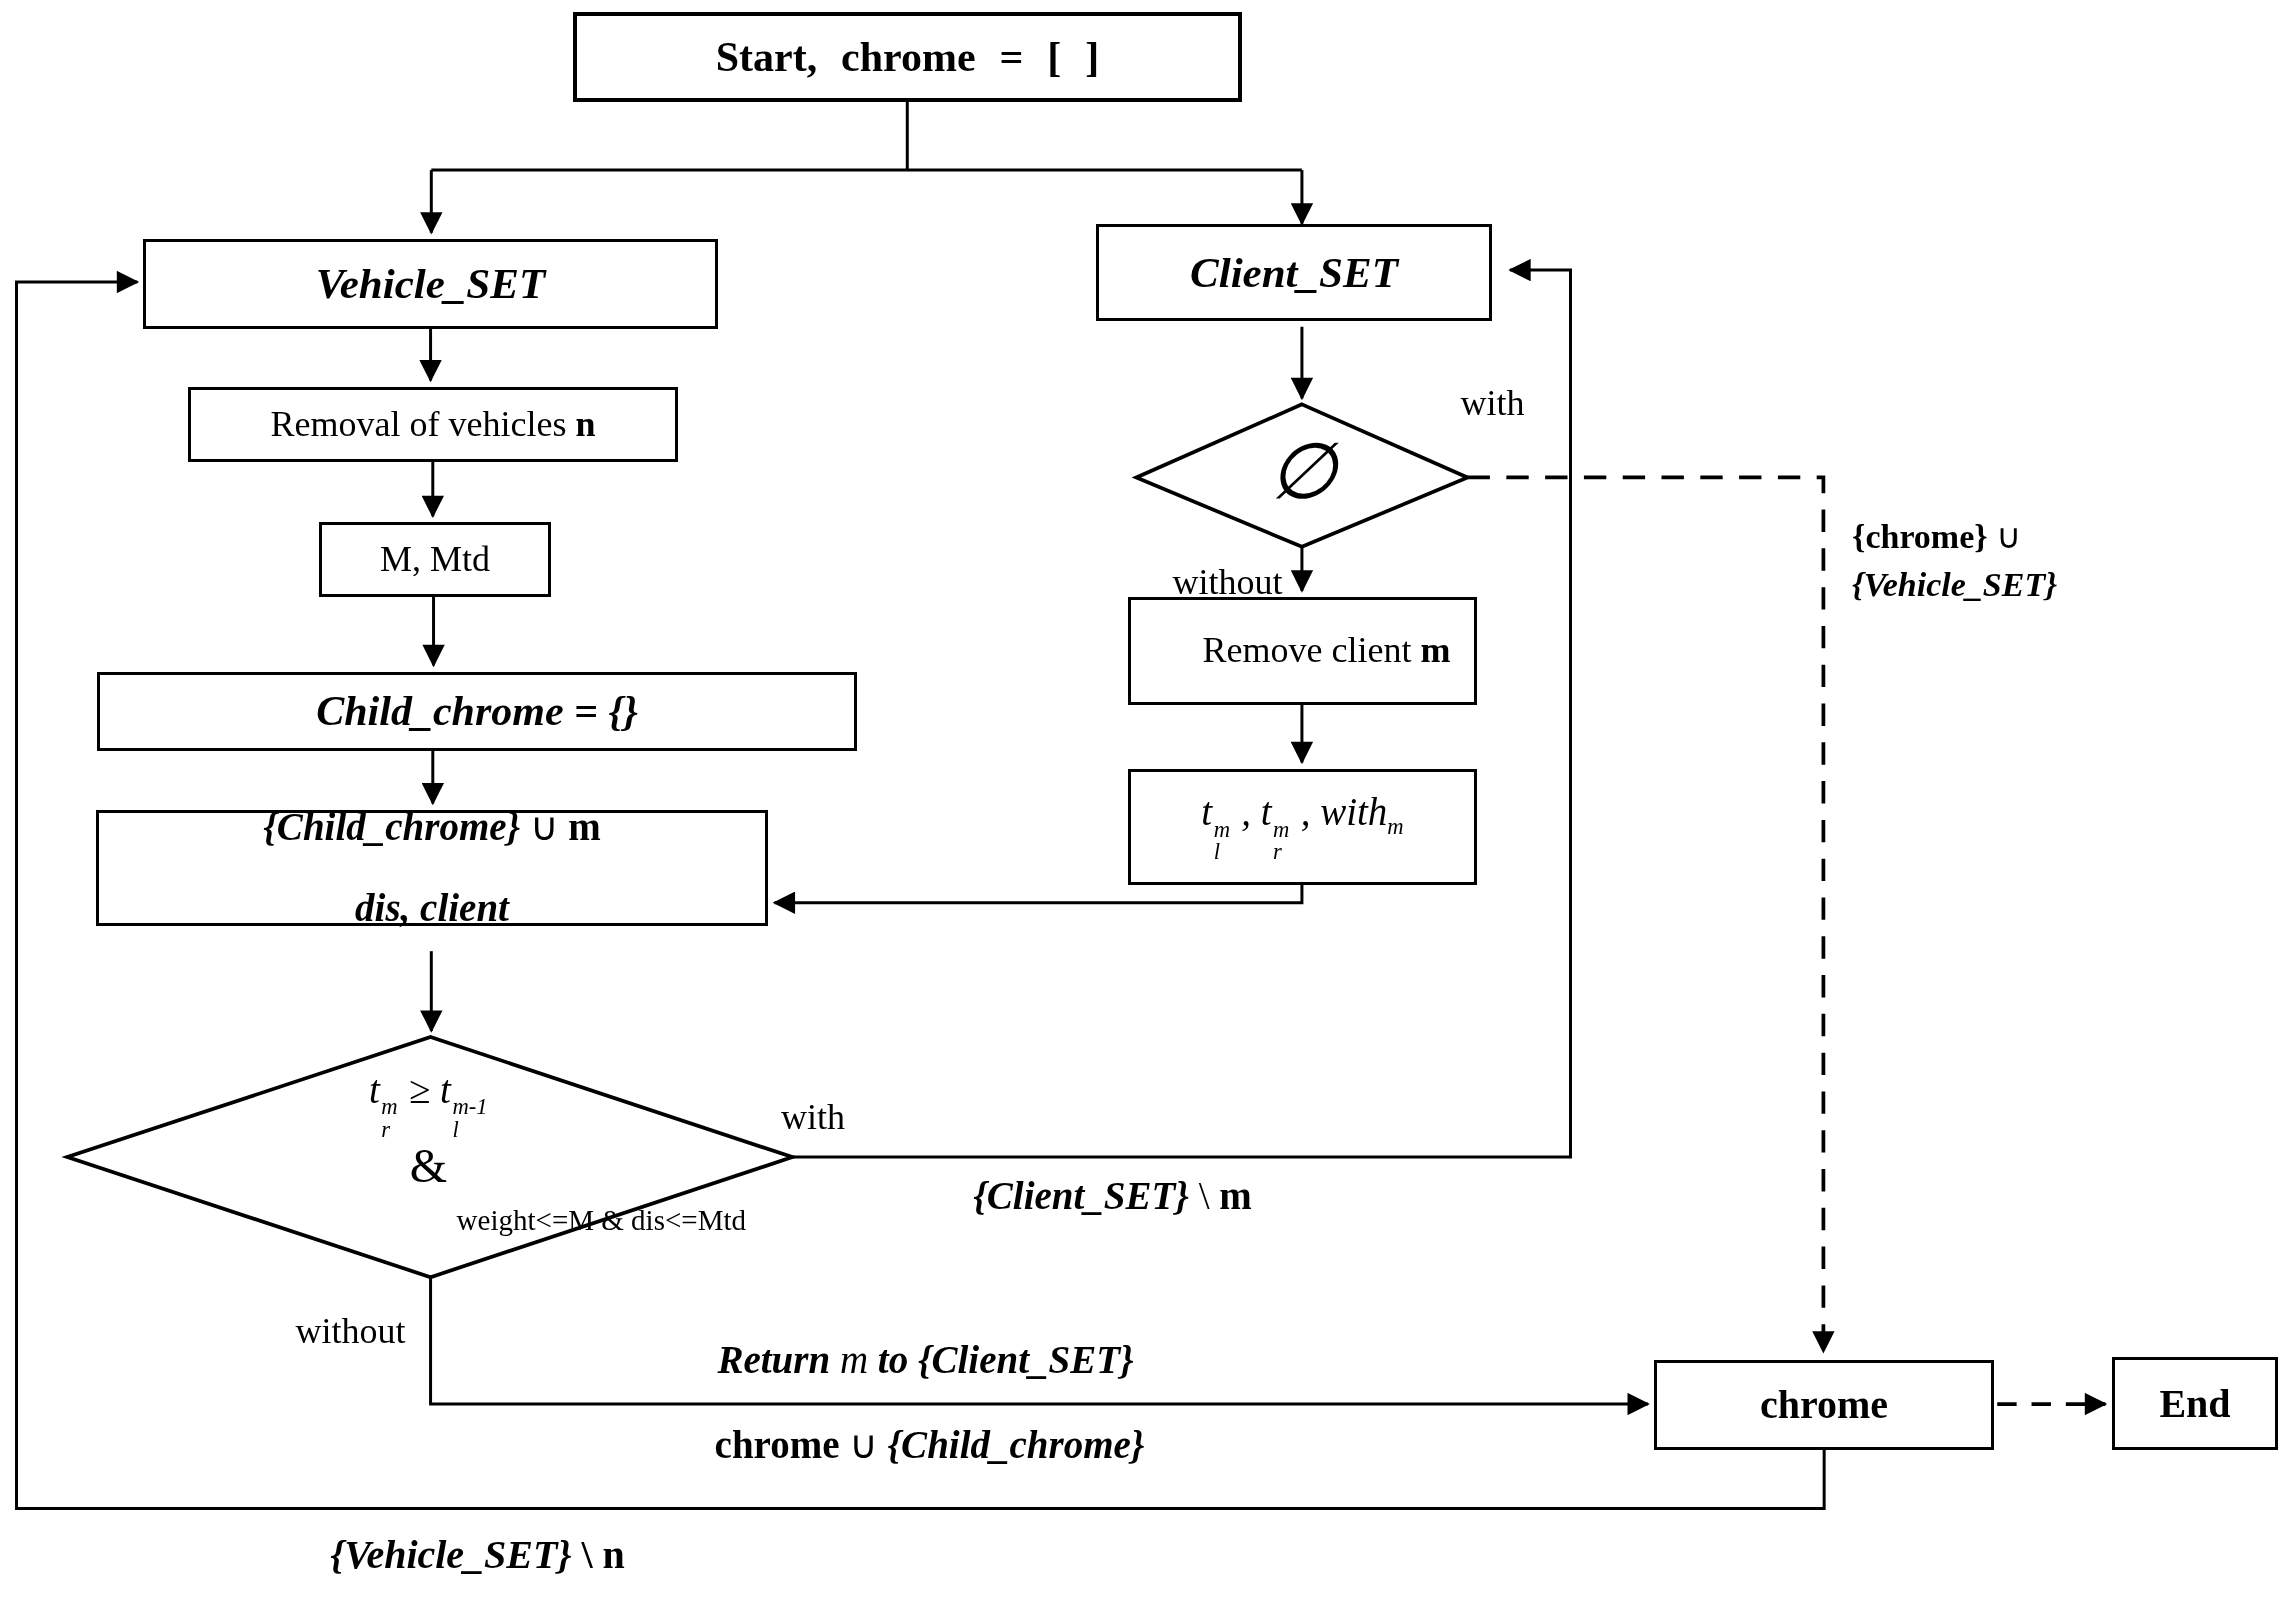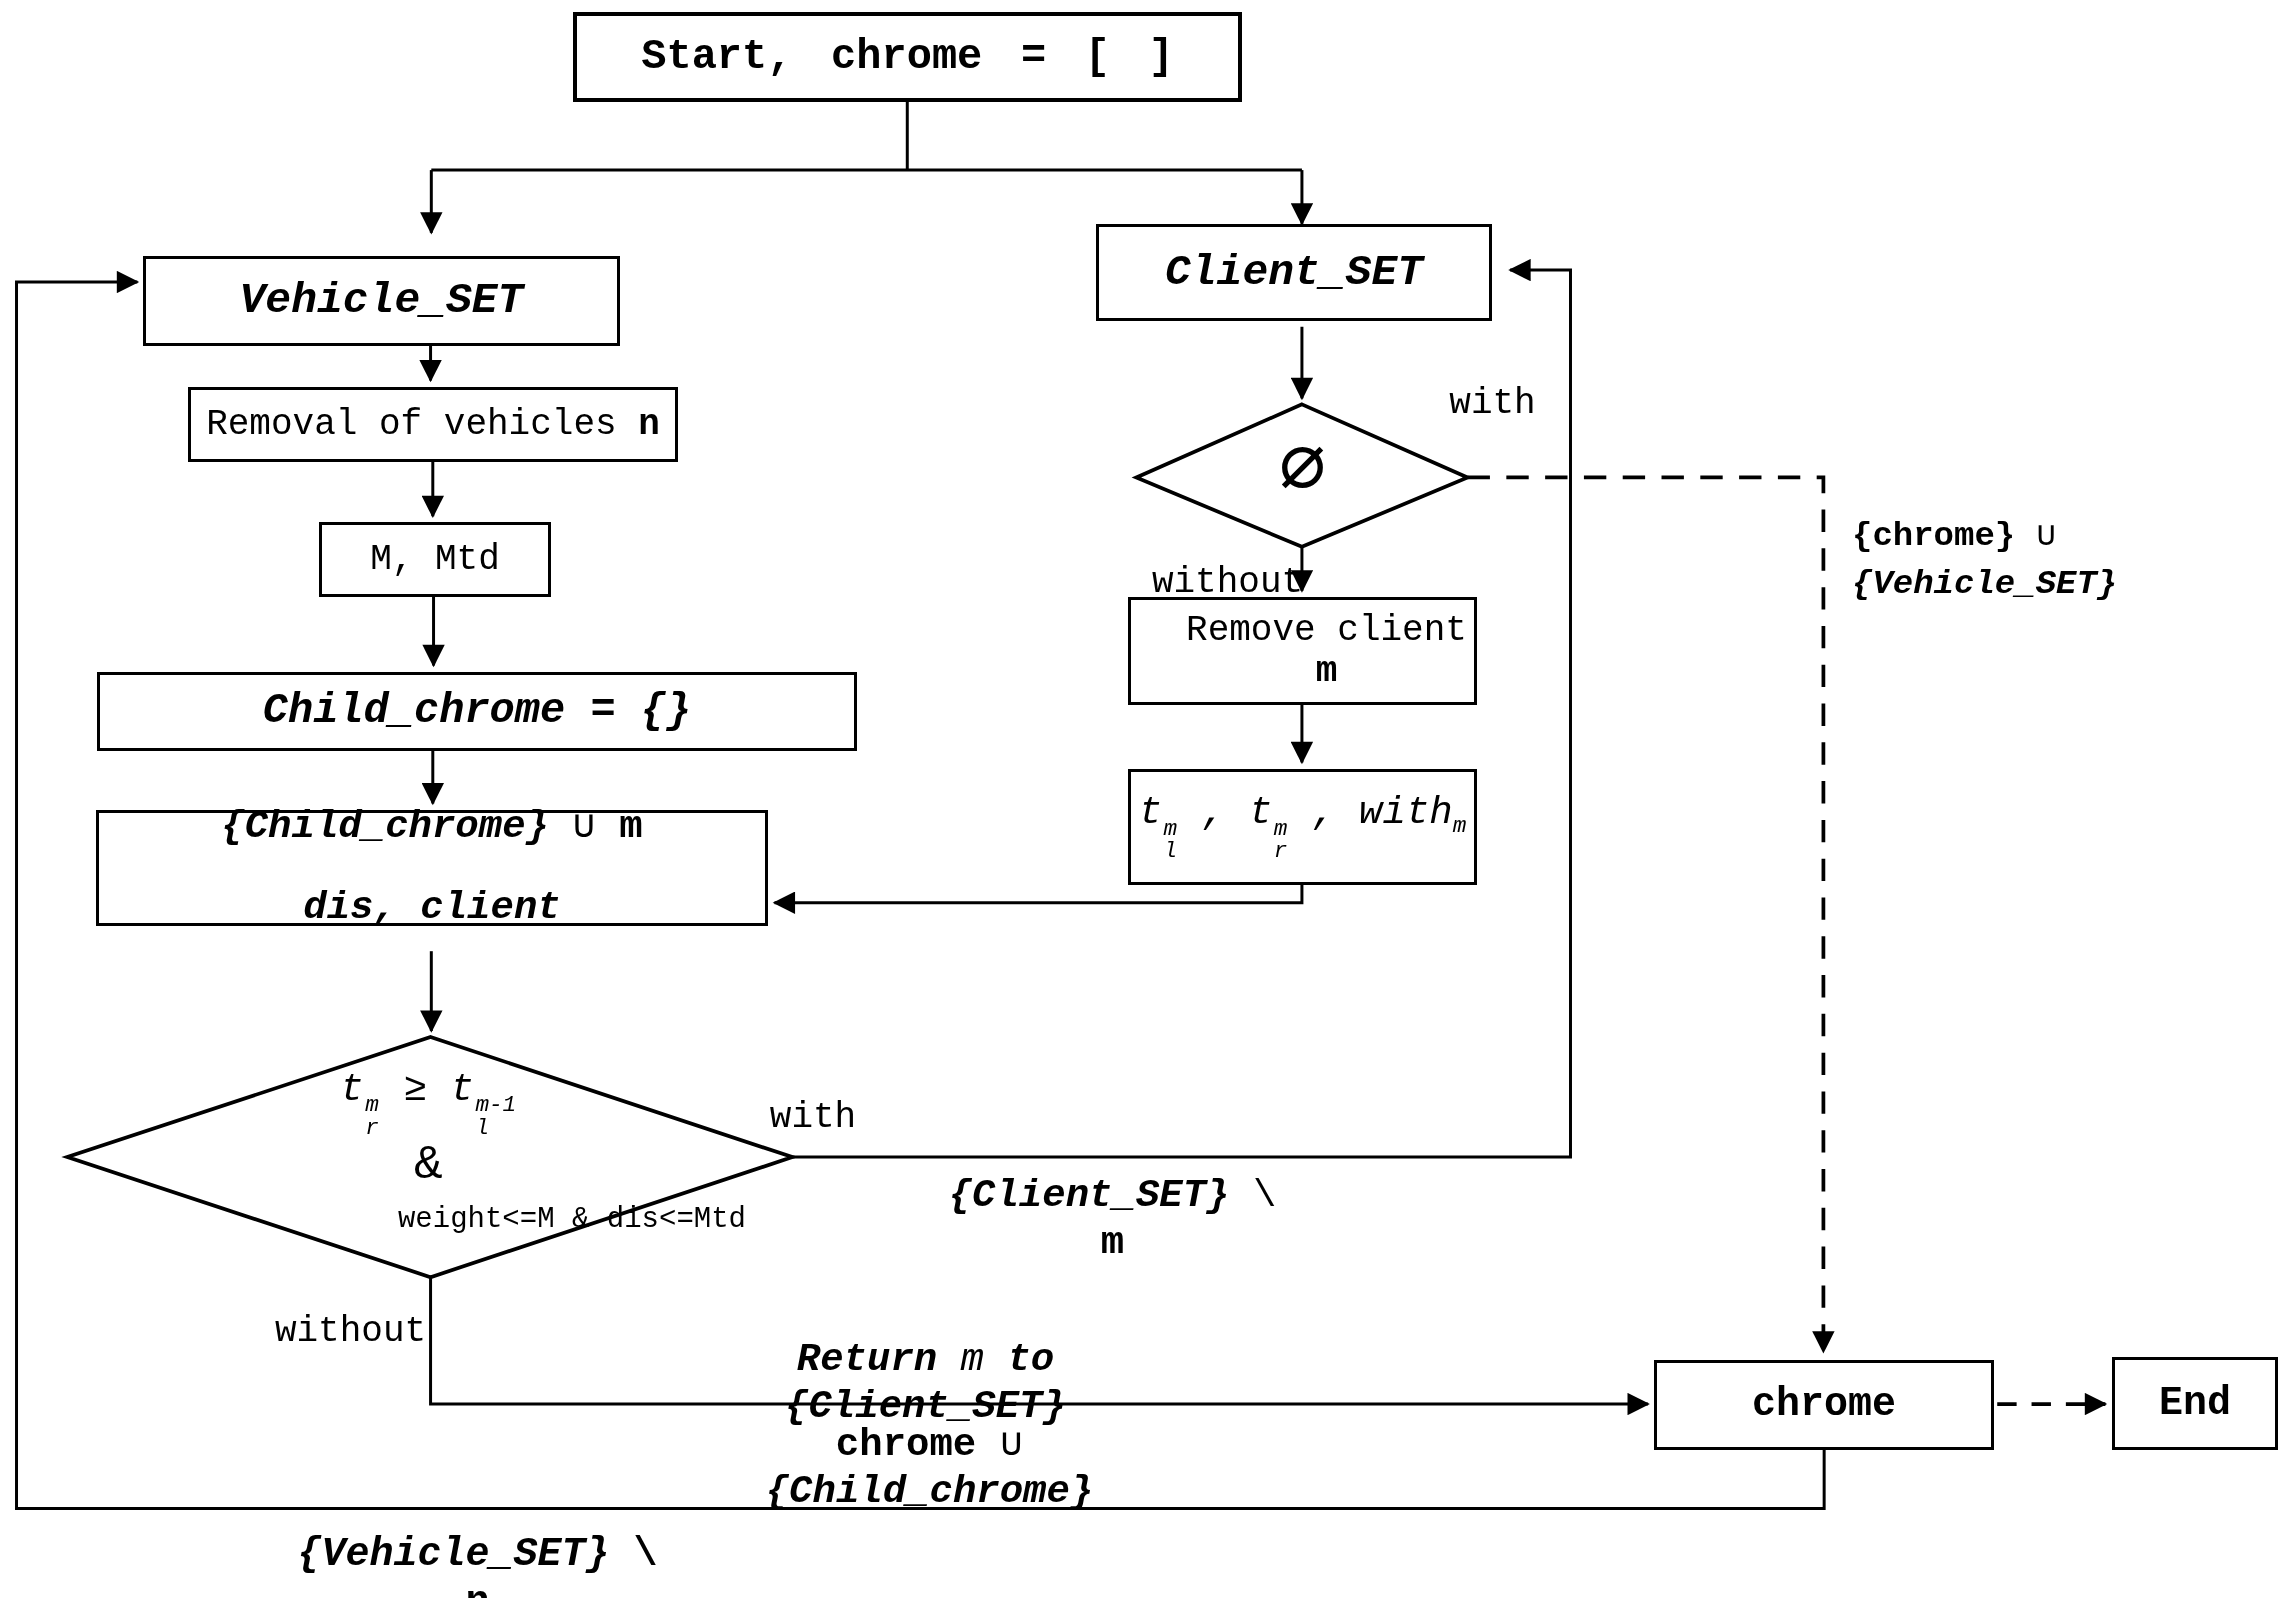--- a/index.html
+++ b/index.html
@@ -1,20 +1,20 @@
 <!DOCTYPE html>
 <html style="font-size:12px"><head>
 <meta charset="utf-8">
 <style>
   html,body{margin:0;padding:0;background:#ffffff;}
   #canvas{
     position:relative;
     width:2295px;height:1598px;
     background:#ffffff;
-    font-family:Liberation Mono, monospace;
+    font-family:Liberation Serif, serif;
     color:#000;
     overflow:hidden;
   }
   #wires{position:absolute;left:0;top:0;width:2295px;height:1598px;}
   .box{
     position:absolute;
     background:#ffffff;
     border:3.7px solid #000000;
     display:flex;flex-direction:column;
     align-items:center;justify-content:center;
@@ -78,21 +78,21 @@
     <polyline points="2677,1882 2822,1882" fill="none" stroke="#000" stroke-width="5" stroke-dasharray="26 20" marker-end="url(#arr)"></polyline>
 
     <polygon points="577,1390 1062,1551 577,1712 90,1551" fill="#fff" stroke="#000" stroke-width="5"></polygon>
     <polygon points="1745,542 1967,640 1745,733 1523,640" fill="#fff" stroke="#000" stroke-width="5"></polygon>
   </svg>
 
   <div class="box" style="left:573px;top:12px;width:669px;height:90px;border-width:4.5px;">
     <span id="start-label" class="b f56">Start, chrome = [ ]</span>
   </div>
 
-  <div class="box" style="left:143px;top:256px;width:477px;height:90px;">
+  <div class="box" style="left:143px;top:239px;width:575px;height:90px;">
     <span class="bi f58">Vehicle_SET</span>
   </div>
 
   <div class="box" style="left:188px;top:387px;width:490px;height:75px;">
     <span class="f48"><span>Removal of vehicles </span><span class="b">n</span></span>
   </div>
 
   <div class="box" style="left:319px;top:522px;width:232px;height:75px;border-width:3px;">
     <span class="f48">M, Mtd</span>
   </div>

